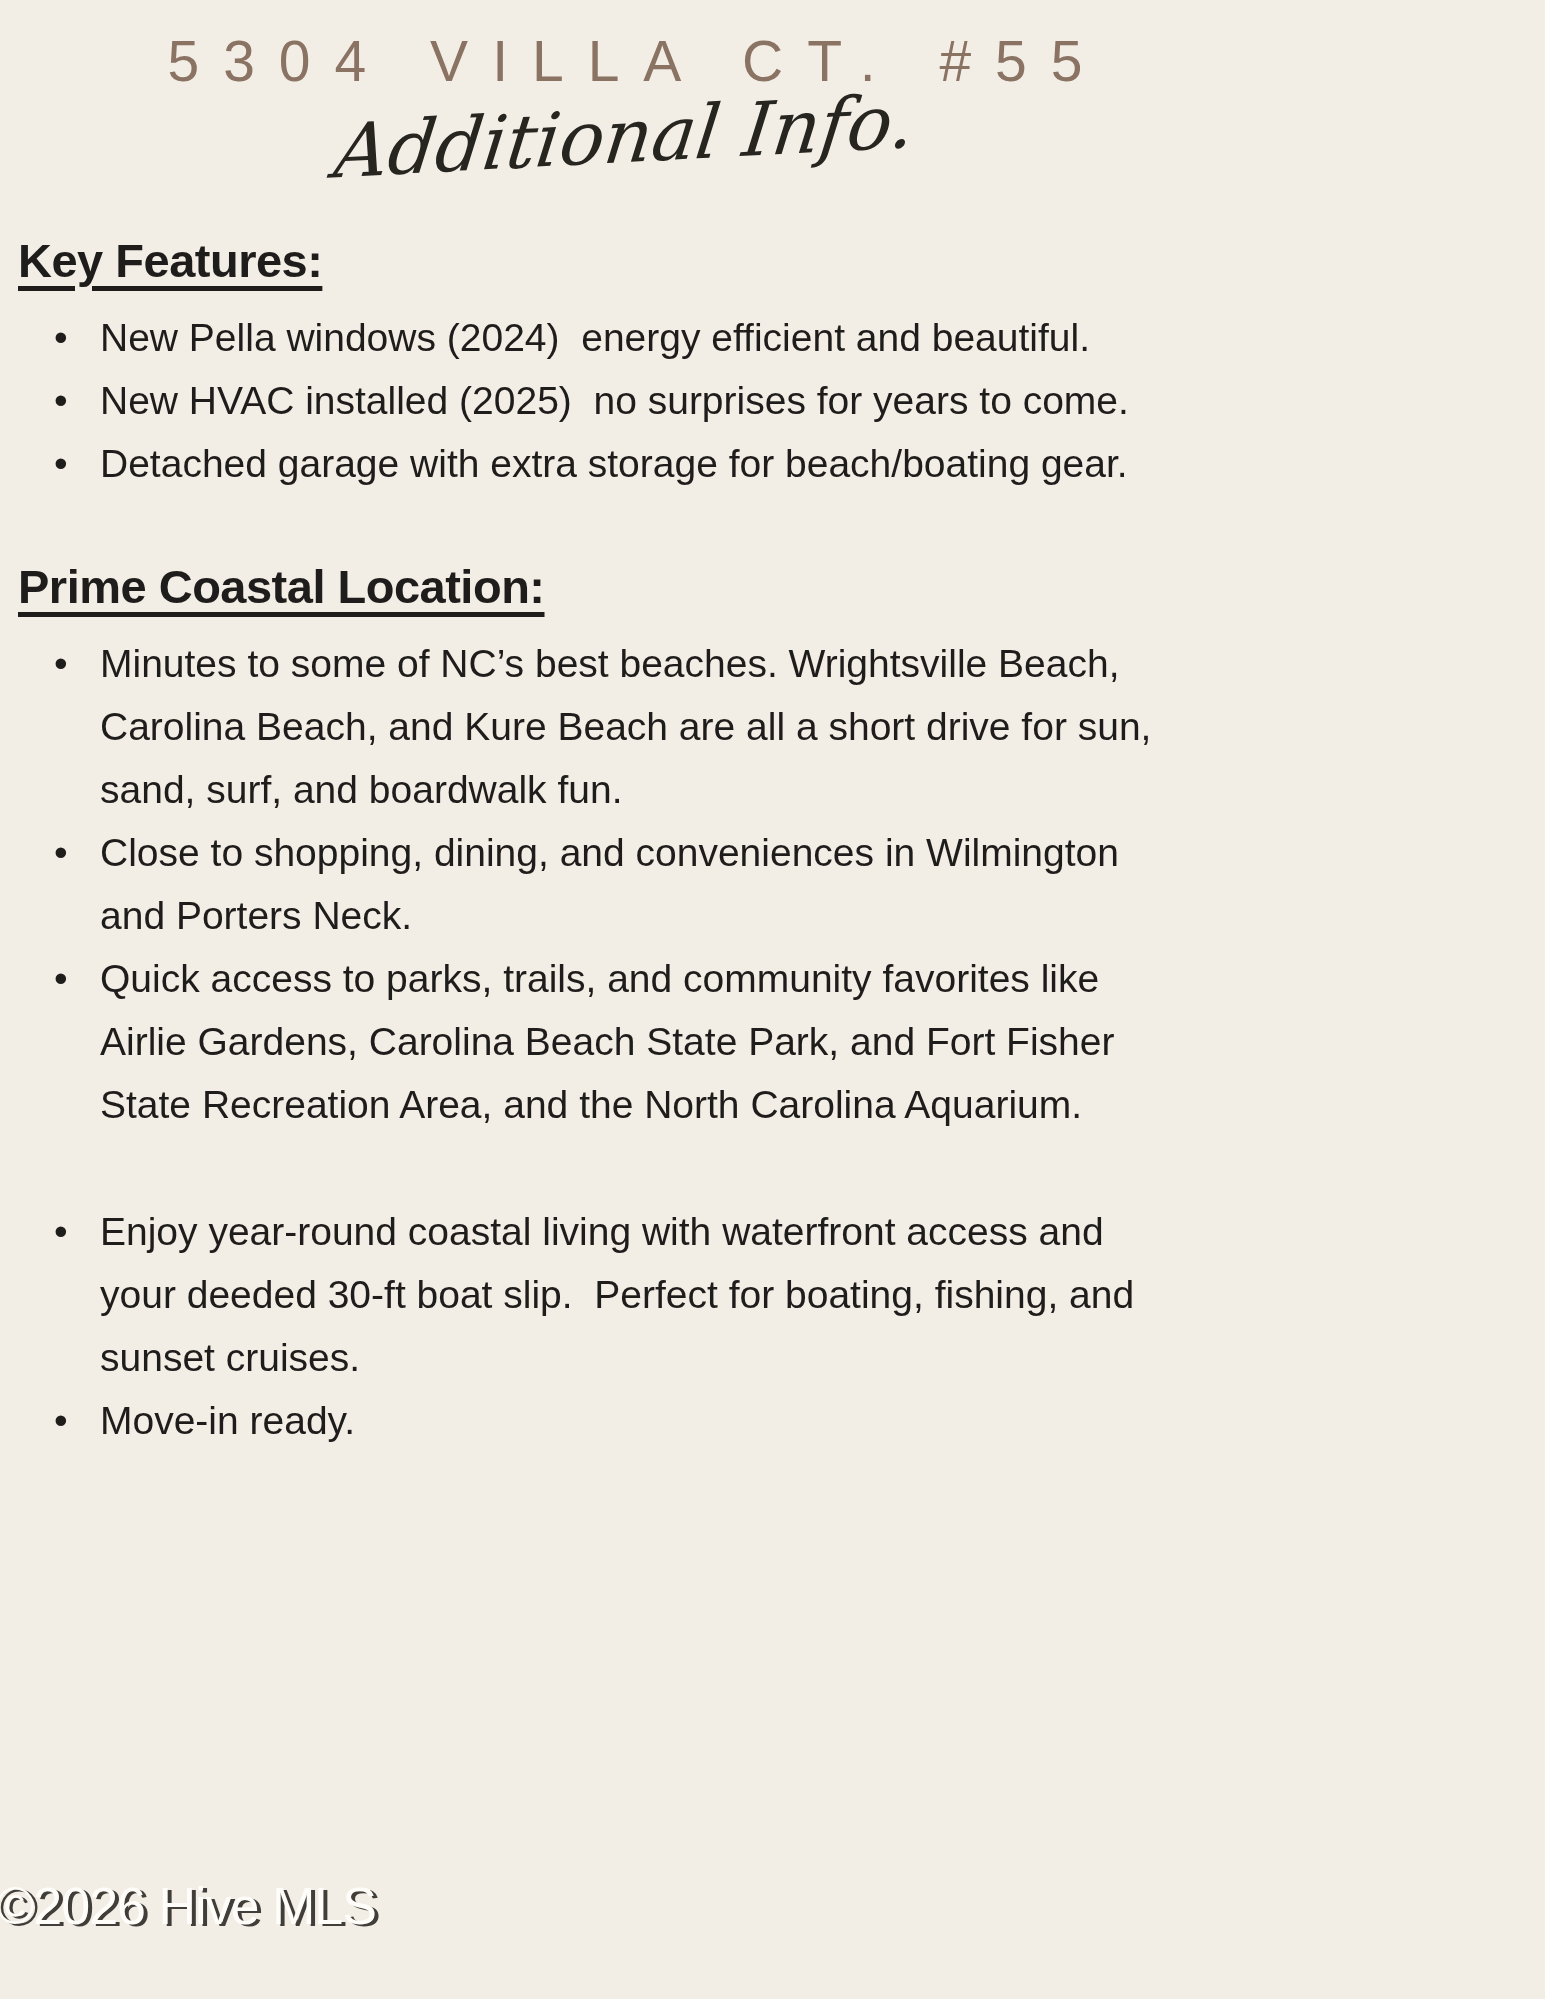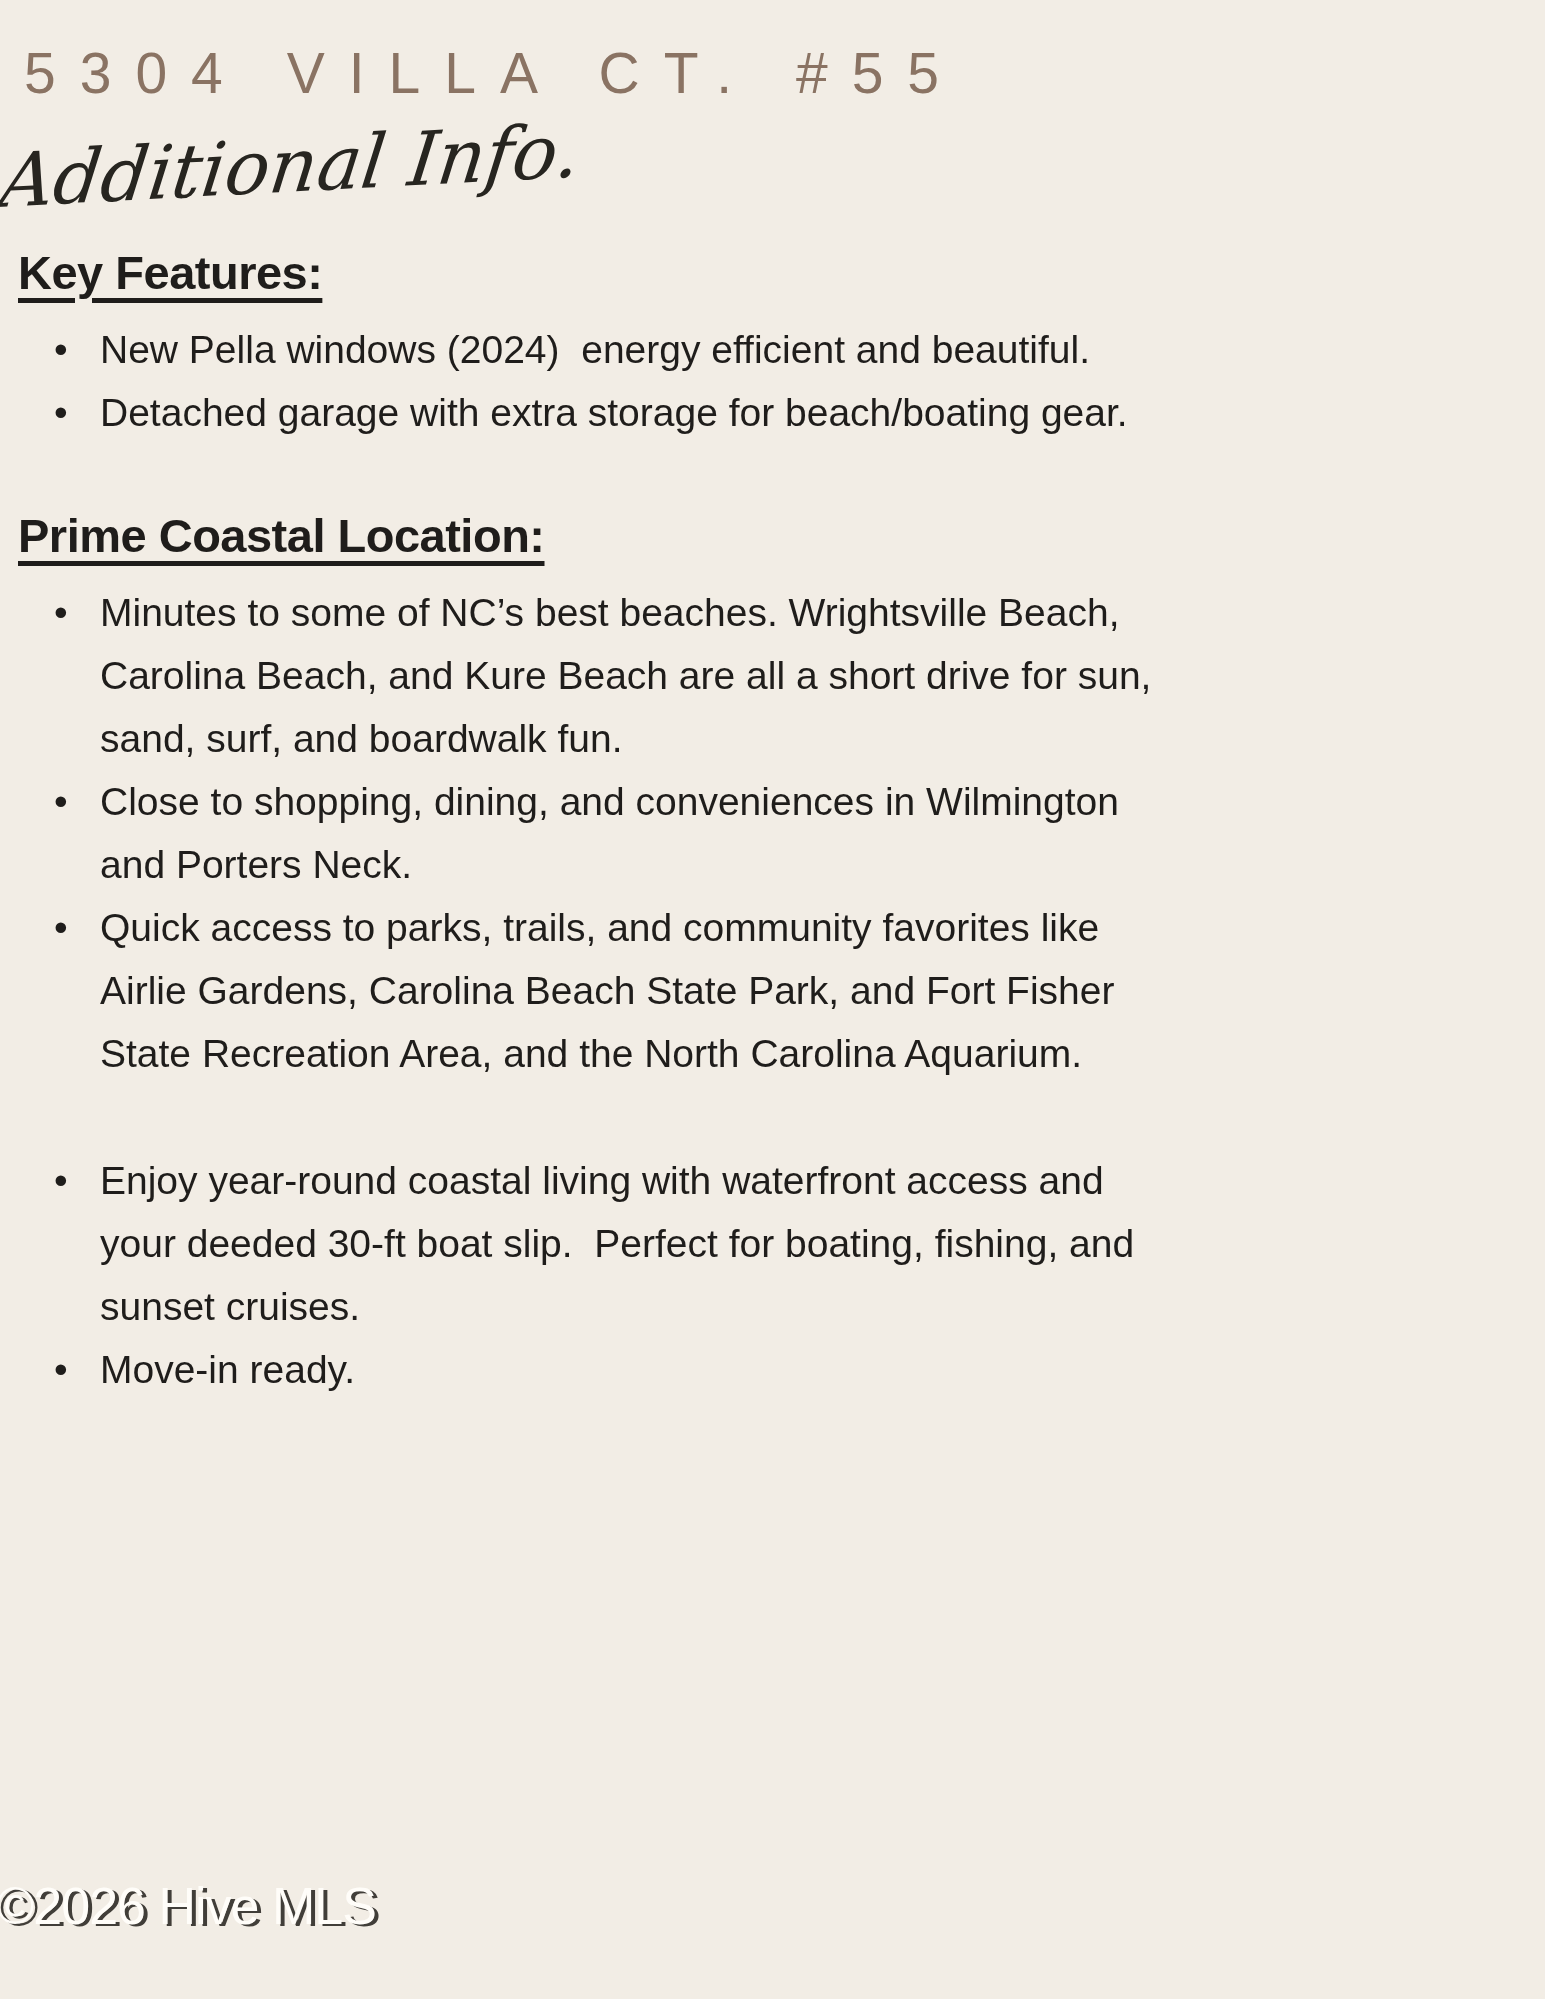--- a/index.html
+++ b/index.html
@@ -17,21 +17,22 @@
     color:var(--text);
     overflow:hidden;
     position:relative;
   }
   .page{
     width:1545px;height:1999px;
     position:relative;
   }
   header{
     width:1250px;
-    padding-top:40px;
+    padding-top:28px;
+    text-align:center;
   }
   h1{
     margin:0;
     font-size:57px;
     font-weight:400;
     letter-spacing:24px;
     padding-left:24px; 
     color:var(--brown);
     white-space:nowrap;
   }
@@ -107,20 +108,21 @@
     <h1>5304 VILLA CT. #55</h1>
     <div class="script">Additional Info.</div>
   </header>
 
   <main id="sections">
     <section>
       <h2>Key Features:</h2>
       <ul>
     <li>New Pella windows (2024)  energy efficient and beautiful.</li>
 
+    <li>New HVAC installed (2025)  no surprises for years to come.</li>
 
 
 
     <li>Detached garage with extra storage for beach/boating gear.</li>
   </ul>
     </section>
 
     <section>
       <h2>Prime Coastal Location:</h2>
       <ul>

